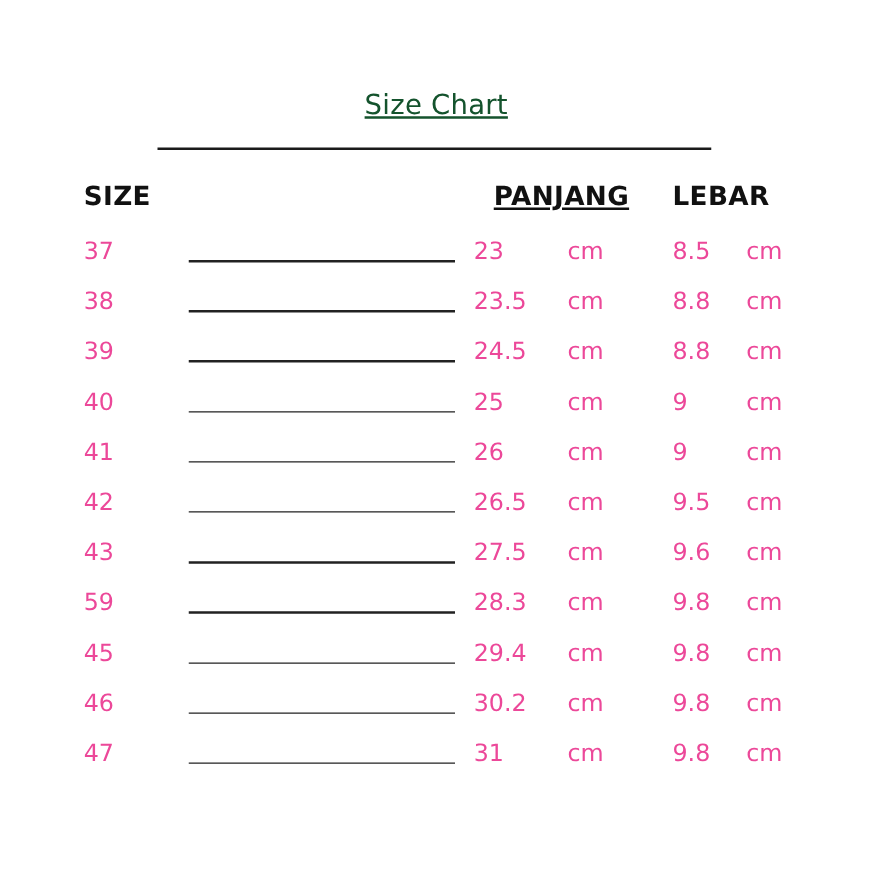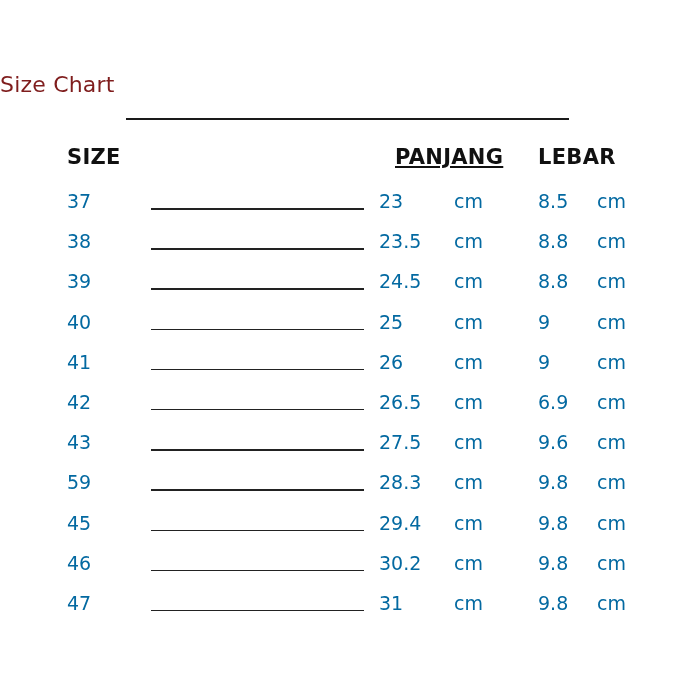--- a/index.html
+++ b/index.html
@@ -1,26 +1,26 @@
 <!DOCTYPE html>
 <html><head>
   <meta charset="utf-8">
   <style>
     html, body { margin: 0; padding: 0; background: #ffffff; }
     body { width: 698px; height: 698px; position: relative; overflow: hidden;
            font-family: "DejaVu Sans", "Liberation Sans", sans-serif; color: #111111; }
-    .title { position: absolute; left: 0; width: 698px; top: 72px; 
-             font-size: 22px; font-weight: 400; letter-spacing: 0.2px; color: #7f1d1d; }
+    .title { position: absolute; left: 0; width: 698px; top: 72px; text-align: center;
+             font-size: 22px; font-weight: 400; letter-spacing: 0.2px; color: #14532d; text-decoration: underline; }
     .divider { position: absolute; left: 126px; top: 118px; width: 443px; height: 2px; background: #1a1a1a; }
     .hdr { position: absolute; top: 145px; font-size: 21px; font-weight: 700; letter-spacing: 0.3px; color: #111; }
     .hdr-size { left: 67px; }
     .hdr-panjang { left: 395px; text-decoration: underline; }
     .hdr-lebar { left: 538px; }
     .rows { position: absolute; left: 0; top: 188px; width: 698px; }
-    .row { position: relative; height: 40.2px; font-size: 19px; color: #0369a1; }
+    .row { position: relative; height: 40.2px; font-size: 19px; color: #ec4899; }
     .row span { position: absolute; top: 2px; }
     .c-size { left: 67px; }
     .c-line { position: absolute; left: 151px; top: 20px; width: 213px; height: 1.5px; background: #222; }
     .c-pval { left: 379px; }
     .c-punit { left: 454px; }
     .c-lval { left: 538px; }
     .c-lunit { left: 597px; }
   </style>
 </head>
 <body>
@@ -71,21 +71,21 @@
     <span class="c-pval">26</span>
     <span class="c-punit">cm</span>
     <span class="c-lval">9</span>
     <span class="c-lunit">cm</span>
   </div>
   <div class="row">
     <span class="c-size">42</span>
     <div class="c-line"></div>
     <span class="c-pval">26.5</span>
     <span class="c-punit">cm</span>
-    <span class="c-lval">6.9</span>
+    <span class="c-lval">9.5</span>
     <span class="c-lunit">cm</span>
   </div>
   <div class="row">
     <span class="c-size">43</span>
     <div class="c-line"></div>
     <span class="c-pval">27.5</span>
     <span class="c-punit">cm</span>
     <span class="c-lval">9.6</span>
     <span class="c-lunit">cm</span>
   </div>

